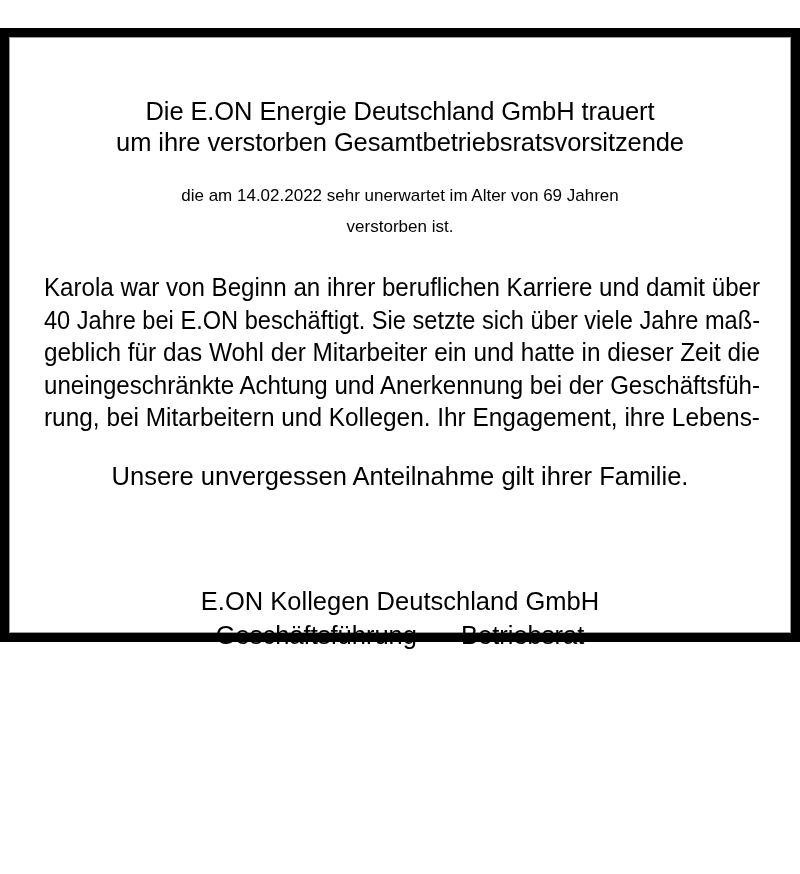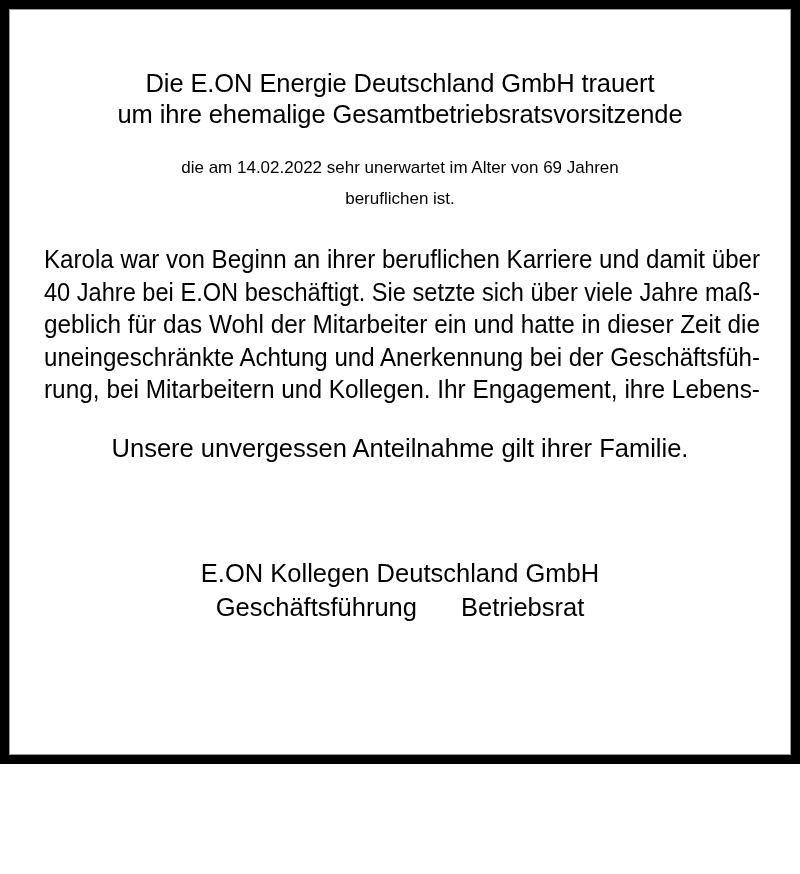--- a/index.html
+++ b/index.html
@@ -11,24 +11,25 @@
     width: 800px;
     height: 874px;
     font-family: "Liberation Sans", "DejaVu Sans", sans-serif;
     color: #000000;
     overflow: hidden;
   }
 
   .notice-frame {
     box-sizing: border-box;
     width: 800px;
-    height: 764px;
+    height: 614px;
     border: 9px solid #000000;
     background: #ffffff;
     position: relative;
+    margin-top: 28px;
   }
 
   .notice-inner {
     box-sizing: border-box;
     width: 100%;
     height: 100%;
     border: 1px solid #9a9a9a;
     background: #ffffff;
     padding: 58px 32px 0 32px;
     display: block;
@@ -116,31 +117,31 @@
 <body>
 
 <div class="notice-frame">
   <div class="notice-inner">
 
     <div class="header-block">
       <span class="header-line">
         <span class="cond">Die E.ON Energie Deutschland GmbH trauert</span>
       </span>
       <span class="header-line">
-        <span class="cond">um ihre ehemalige Gesamtbetriebsratsvorsitzende</span>
+        <span class="cond">um ihre verstorben Gesamtbetriebsratsvorsitzende</span>
       </span>
     </div>
 
 
     <div class="date-block">
       <span class="date-line">
         <span class="cond">die am 14.02.2022 sehr unerwartet im Alter von 69 Jahren</span>
       </span>
       <span class="date-line">
-        <span class="cond">beruflichen ist.</span>
+        <span class="cond">verstorben ist.</span>
       </span>
     </div>
 
     <div class="body-block">
       <span class="body-line">
         <span class="condline" style="transform: scaleX(0.945936);">Karola war von Beginn an ihrer beruflichen Karriere und damit über</span>
       </span>
       <span class="body-line">
         <span class="condline" style="transform: scaleX(0.925214);">40 Jahre bei E.ON beschäftigt. Sie setzte sich über viele Jahre maß-</span>
       </span>

